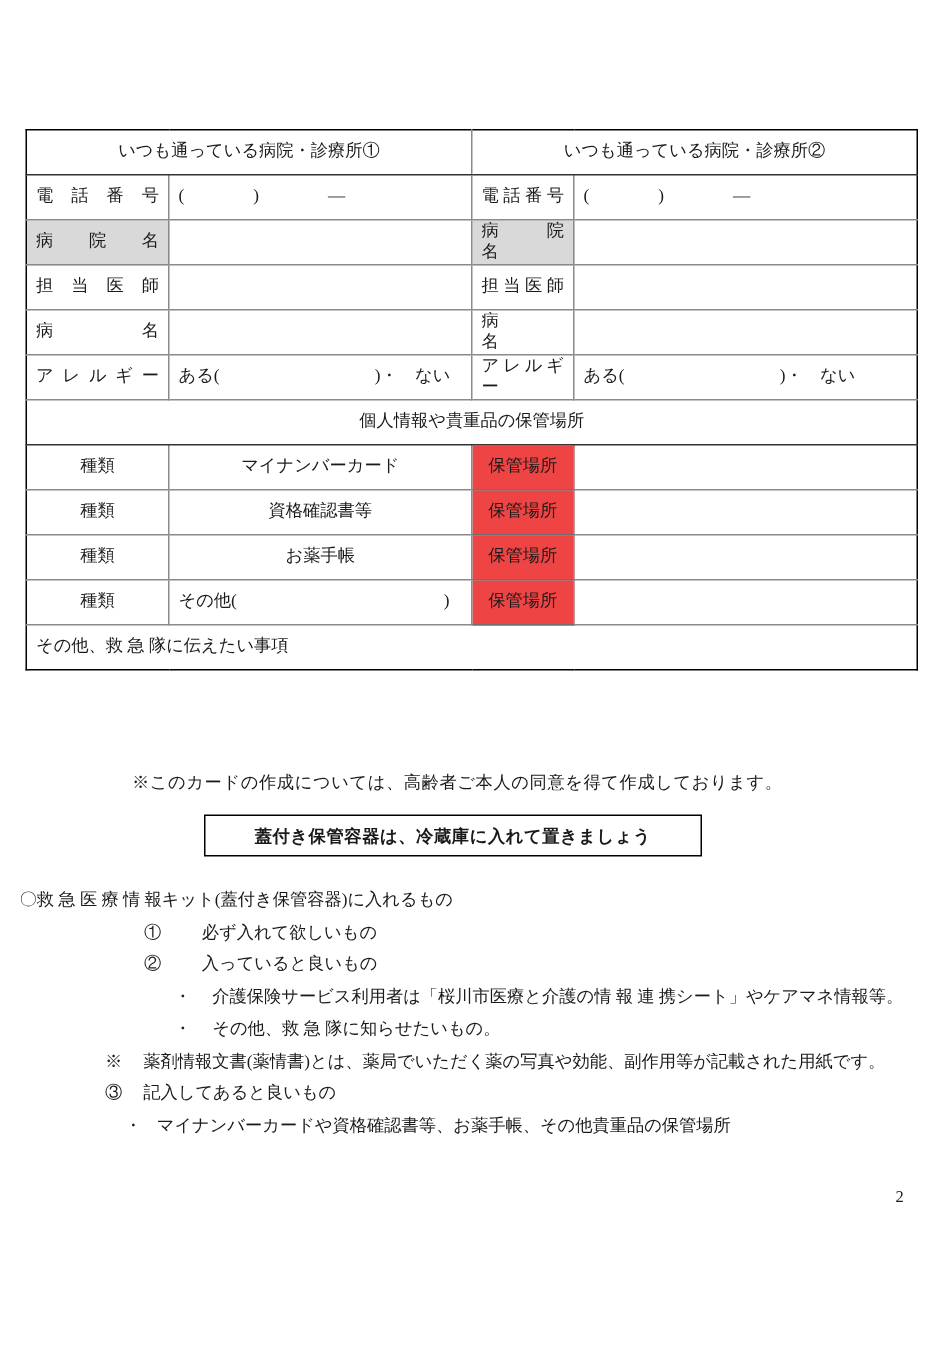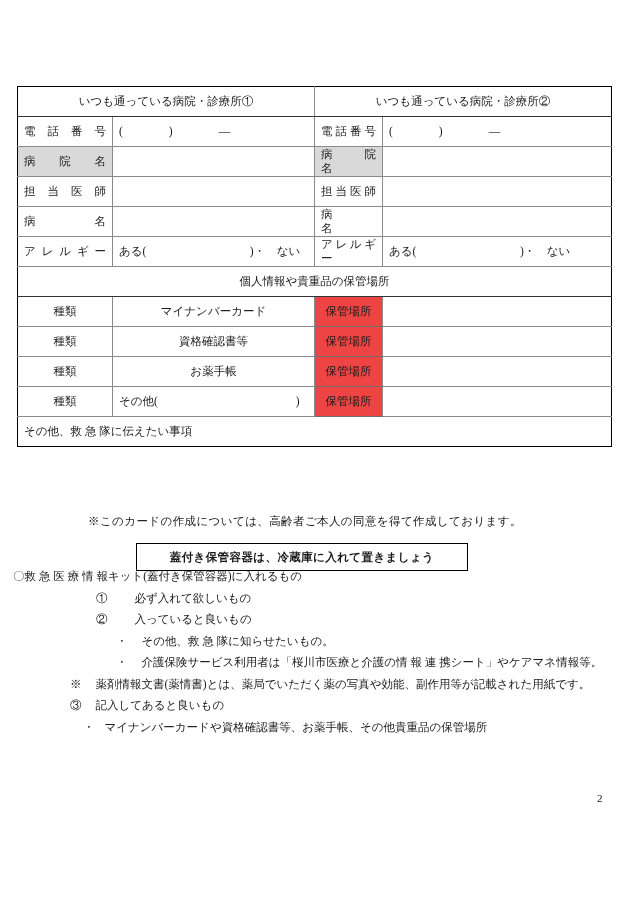--- a/index.html
+++ b/index.html
@@ -119,21 +119,21 @@
     justify-content: center;
     font-size: 11.5px;
     letter-spacing: 0.4px;
     font-weight: bold;
   }
 
   
   .instructions {
     position: absolute;
     left: 13px;
-    top: 566px;
+    top: 590px;
     width: 610px;
     font-size: 11.5px;
     line-height: 21.5px;
   }
   .ins-row { white-space: nowrap; display: block; }
   .ind-0  { padding-left: 0px; }
   .ind-1  { padding-left: 83px; }
   .ind-2  { padding-left: 130px; }
   .ind-3  { padding-left: 103px; }
   .ind-4  { padding-left: 57px; }
@@ -247,23 +247,23 @@
 
   <div class="instructions">
     <span class="ins-row ind-0">〇救 急 医 療 情 報キット(蓋付き保管容器)に入れるもの</span>
 
     <span class="ins-row ind-1"><span>①</span><span class="marker-gap"></span><span>必ず入れて欲しいもの</span></span>
 
 
     <span class="ins-row ind-1"><span>②</span><span class="marker-gap"></span><span>入っていると良いもの</span></span>
 
 
+    <span class="ins-row ind-3"><span>・</span><span class="marker-gap-sm"></span><span>介護保険サービス利用者は「桜川市医療と介護の情 報 連 携シート」やケアマネ情報等。</span></span>
+
     <span class="ins-row ind-3"><span>・</span><span class="marker-gap-sm"></span><span>その他、救 急 隊に知らせたいもの。</span></span>
-
-    <span class="ins-row ind-3"><span>・</span><span class="marker-gap-sm"></span><span>介護保険サービス利用者は「桜川市医療と介護の情 報 連 携シート」やケアマネ情報等。</span></span>
 
     <span class="ins-row ind-4"><span>※</span><span class="marker-gap-sm"></span><span>薬剤情報文書(薬情書)とは、薬局でいただく薬の写真や効能、副作用等が記載された用紙です。</span></span>
 
     <span class="ins-row ind-4"><span>③</span><span class="marker-gap-sm"></span><span>記入してあると良いもの</span></span>
 
     <span class="ins-row ind-5"><span>・</span><span class="marker-gap-xs"></span><span>マイナンバーカードや資格確認書等、お薬手帳、その他貴重品の保管場所</span></span>
   </div>
 
   <div class="page-num">2</div>
 

